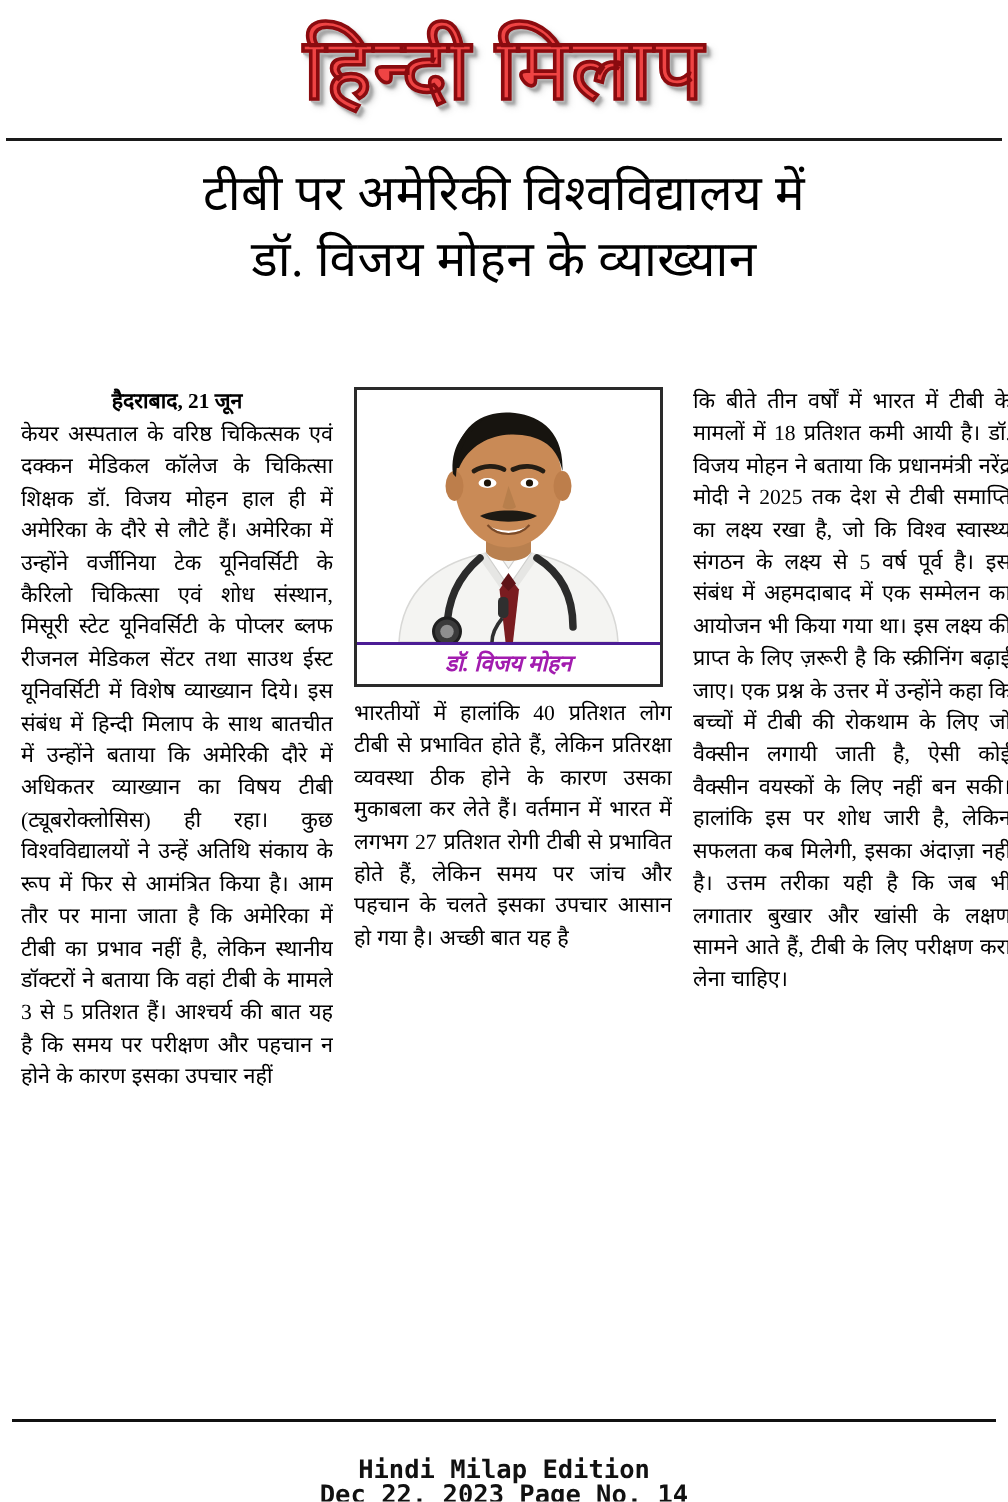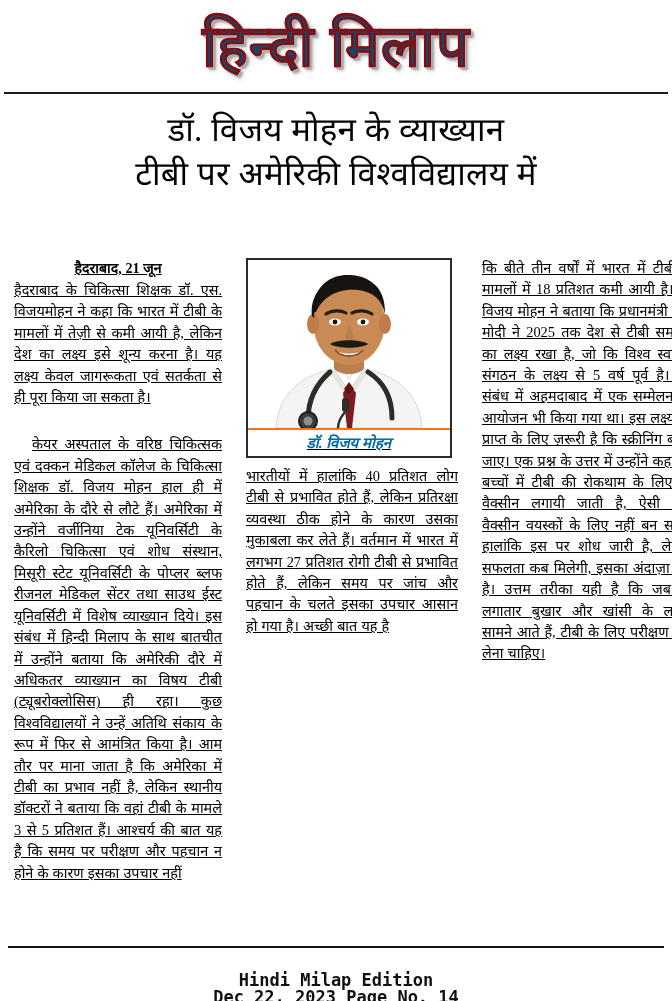--- a/index.html
+++ b/index.html
@@ -27,21 +27,21 @@
     padding-top: 14px;
     height: 86px;
     box-sizing: border-box;
   }
   .masthead-title {
     display: inline-block;
     font-family: "Liberation Serif", "DejaVu Serif", serif;
     font-size: 58px;
     line-height: 66px;
     font-weight: bold;
-    color: #0c4a6e;
+    color: #ef4444;
     letter-spacing: 1px;
     text-shadow:
        1px 1px 0 #b8b8b8,
        2px 2px 1px #a8a8a8,
        3px 3px 2px rgba(120,120,120,0.55),
        4px 4px 4px rgba(140,140,140,0.35);
     -webkit-text-stroke: 0.6px #8a0b0f;
   }
   .masthead-rule {
     border: 0;
@@ -63,24 +63,23 @@
   .headline-line { display: block; white-space: nowrap; }
 
   
   .columns {
     position: absolute;
     top: 258px;
     left: 0;
     width: 552px;
     height: 670px;
     display: flex;
-    gap: 24px;
+    gap: 14px;
     padding: 0 14px;
     box-sizing: border-box;
-    text-decoration: underline;
   }
   .col {
     position: relative;
     width: 208px;
     flex: 0 0 208px;
     overflow: hidden;
   }
   .col-mid { width: 212px; flex: 0 0 212px; }
   .col-right { width: 212px; flex: 0 0 212px; }
 
@@ -123,27 +122,27 @@
     margin: 0 0 8px 0;
     background: #ffffff;
   }
   .photo-frame {
     height: 168px;
     position: relative;
     overflow: hidden;
     background: #ffffff;
   }
   .photo-caption {
-    border-top: 2px solid #f97316;
+    border-top: 2px solid #4c1d95;
     text-align: center;
     font-size: 15px;
     line-height: 26px;
     font-style: italic;
     font-weight: 600;
-    color: #0369a1;
+    color: #a21caf;
     height: 26px;
   }
 
   
   .portrait { position: absolute; left: 0; top: 0; width: 100%; height: 100%; }
 
   
   .footer-rule {
     position: absolute;
     left: 8px;
@@ -170,31 +169,30 @@
 <body>
 
 <div class="page">
 
   <div class="masthead">
     <div class="masthead-title">हिन्दी मिलाप</div>
   </div>
   <hr class="masthead-rule">
 
   <div class="headline">
+    <span class="headline-line">टीबी पर अमेरिकी विश्वविद्यालय में</span>
     <span class="headline-line">डॉ. विजय मोहन के व्याख्यान</span>
-    <span class="headline-line">टीबी पर अमेरिकी विश्वविद्यालय में</span>
   </div>
 
   <div class="columns">
 
     <div class="col col-left">
       <div class="dateline">
         <span class="dateline-line">हैदराबाद, 21 जून</span>
       </div>
-      <p class="body-text">हैदराबाद के चिकित्सा शिक्षक डॉ. एस. विजयमोहन ने कहा कि भारत में टीबी के मामलों में तेज़ी से कमी आयी है, लेकिन देश का लक्ष्य इसे शून्य करना है। यह लक्ष्य केवल जागरूकता एवं सतर्कता से ही पूरा किया जा सकता है।</p>
       <p class="body-text">केयर अस्पताल के वरिष्ठ चिकित्सक एवं दक्कन मेडिकल कॉलेज के चिकित्सा शिक्षक डॉ. विजय मोहन हाल ही में अमेरिका के दौरे से लौटे हैं। अमेरिका में उन्होंने वर्जीनिया टेक यूनिवर्सिटी के कैरिलो चिकित्सा एवं शोध संस्थान, मिसूरी स्टेट यूनिवर्सिटी के पोप्लर ब्लफ रीजनल मेडिकल सेंटर तथा साउथ ईस्ट यूनिवर्सिटी में विशेष व्याख्यान दिये। इस संबंध में हिन्दी मिलाप के साथ बातचीत में उन्होंने बताया कि अमेरिकी दौरे में अधिकतर व्याख्यान का विषय टीबी (ट्यूबरोक्लोसिस) ही रहा। कुछ विश्वविद्यालयों ने उन्हें अतिथि संकाय के रूप में फिर से आमंत्रित किया है। आम तौर पर माना जाता है कि अमेरिका में टीबी का प्रभाव नहीं है, लेकिन स्थानीय डॉक्टरों ने बताया कि वहां टीबी के मामले 3 से 5 प्रतिशत हैं। आश्चर्य की बात यह है कि समय पर परीक्षण और पहचान न होने के कारण इसका उपचार नहीं</p>
     </div>
 
     <div class="col col-mid fade-bottom">
       <div class="photo-box">
         <div class="photo-frame">
           <svg class="portrait" viewBox="0 0 206 168" preserveAspectRatio="xMidYMid slice">
             <rect x="0" y="0" width="206" height="168" fill="#ffffff"></rect>
 
             <path d="M30 168 C32 132 58 116 82 110 L124 110 C148 116 174 132 176 168 Z" fill="#f4f4f2" stroke="#d8d8d6" stroke-width="1"></path>

